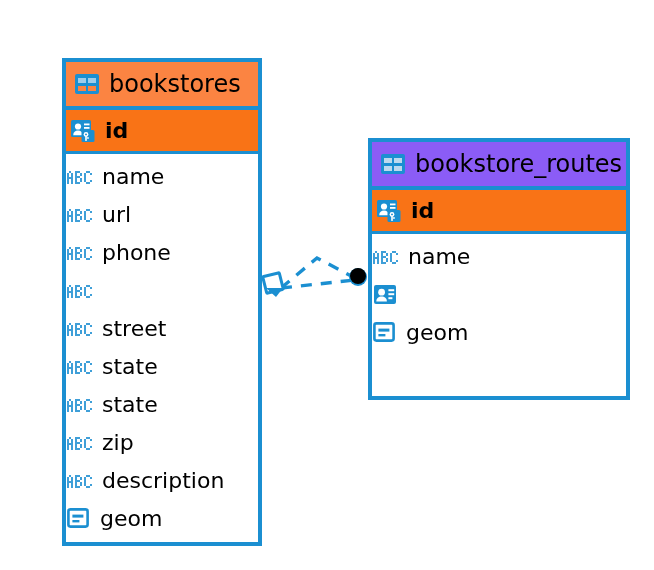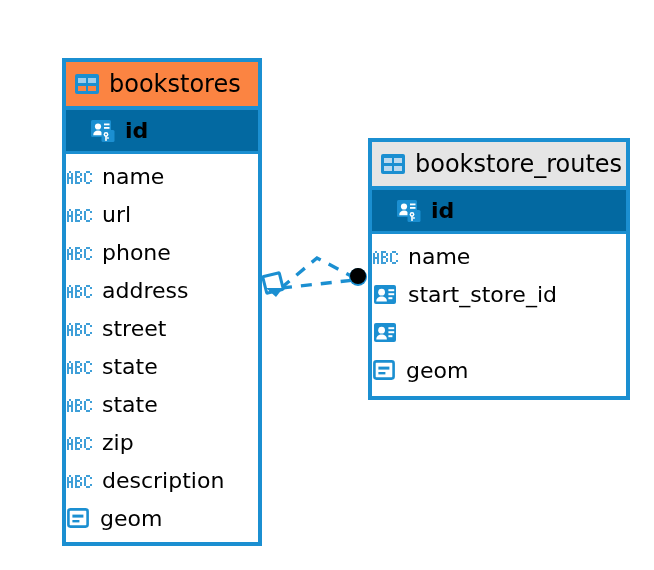--- a/index.html
+++ b/index.html
@@ -45,38 +45,38 @@
 
   .entity-header {
     box-sizing: border-box;
     height: 48px;
     display: flex;
     align-items: center;
     padding-left: 8px;
     border-bottom: 4px solid #1b8fd1;
   }
   .entity-header.accent-orange { background: #fb8442; }
-  .entity-header.accent-gray   { background: #e5e5e5; }
+  .entity-header.accent-gray   { background: #8b5cf6; }
 
   .entity-title {
     font-size: 24px;
     color: #000000;
     margin-left: 9px;
     white-space: nowrap;
     line-height: 1;
   }
 
   .entity-pk-row {
     box-sizing: border-box;
     height: 44px;
     display: flex;
     align-items: center;
-    padding-left: 24px;
+    padding-left: 4px;
     border-bottom: 3px solid #1b8fd1;
-    background: #0369a1;
+    background: #f97316;
   }
 
   .field-list {
     padding-top: 4px;
   }
 
   .field-row {
     box-sizing: border-box;
     height: 38px;
     display: flex;
@@ -242,21 +242,20 @@
               <rect x="13" y="8" width="2" height="4"></rect>
                 <rect x="10" y="12" width="3" height="2"></rect>
               <rect x="19" y="1" width="4" height="2"></rect>
                 <rect x="17" y="3" width="2" height="9"></rect>
               <rect x="19" y="12" width="4" height="2"></rect>
                 <rect x="23" y="3" width="2" height="2"></rect>
               <rect x="23" y="10" width="2" height="2"></rect>
             </g>
           </svg>
         </span>
-        <span class="field-label">address</span>
       </div>
 
       <div class="field-row">
         <span class="icon">
           <svg width="26" height="14" viewBox="0 0 26 14">
             <g fill="#3f9fd8">
               <rect x="0" y="3" width="2" height="11"></rect>
                 <rect x="2" y="1" width="2" height="2"></rect>
               <rect x="4" y="3" width="2" height="11"></rect>
                 <rect x="2" y="7" width="2" height="2"></rect>
@@ -444,45 +443,32 @@
                 <rect x="17" y="3" width="2" height="9"></rect>
               <rect x="19" y="12" width="4" height="2"></rect>
                 <rect x="23" y="3" width="2" height="2"></rect>
               <rect x="23" y="10" width="2" height="2"></rect>
             </g>
           </svg>
         </span>
         <span class="field-label">name</span>
       </div>
 
+
       <div class="field-row">
         <span class="icon">
           <svg width="26" height="22" viewBox="0 0 26 22">
             <rect x="1" y="1" width="22" height="19" rx="2" fill="#1b8fd1"></rect>
             <circle cx="8.6" cy="8.2" r="3.4" fill="#ffffff"></circle>
             <path d="M3.3 17.6c0-3.4 2.4-5.1 5.3-5.1s5.3 1.7 5.3 5.1z" fill="#ffffff"></path>
             <rect x="15.4" y="5.2" width="5.8" height="2" fill="#ffffff"></rect>
             <rect x="15.4" y="9.2" width="5.8" height="2" fill="#ffffff"></rect>
             <rect x="15.4" y="13.2" width="4" height="2" fill="#ffffff"></rect>
           </svg>
         </span>
-        <span class="field-label">start_store_id</span>
-      </div>
-
-      <div class="field-row">
-        <span class="icon">
-          <svg width="26" height="22" viewBox="0 0 26 22">
-            <rect x="1" y="1" width="22" height="19" rx="2" fill="#1b8fd1"></rect>
-            <circle cx="8.6" cy="8.2" r="3.4" fill="#ffffff"></circle>
-            <path d="M3.3 17.6c0-3.4 2.4-5.1 5.3-5.1s5.3 1.7 5.3 5.1z" fill="#ffffff"></path>
-            <rect x="15.4" y="5.2" width="5.8" height="2" fill="#ffffff"></rect>
-            <rect x="15.4" y="9.2" width="5.8" height="2" fill="#ffffff"></rect>
-            <rect x="15.4" y="13.2" width="4" height="2" fill="#ffffff"></rect>
-          </svg>
-        </span>
       </div>
 
       <div class="field-row">
         <span class="icon">
           <svg width="24" height="22" viewBox="0 0 24 22">
             <rect x="1.4" y="1.4" width="19.2" height="17.2" rx="2" fill="none" stroke="#1b8fd1" stroke-width="2.6"></rect>
             <rect x="5.4" y="6.6" width="11" height="3" fill="#1b8fd1"></rect>
             <rect x="5.4" y="12" width="7" height="2.4" fill="#1b8fd1"></rect>
           </svg>
         </span>

